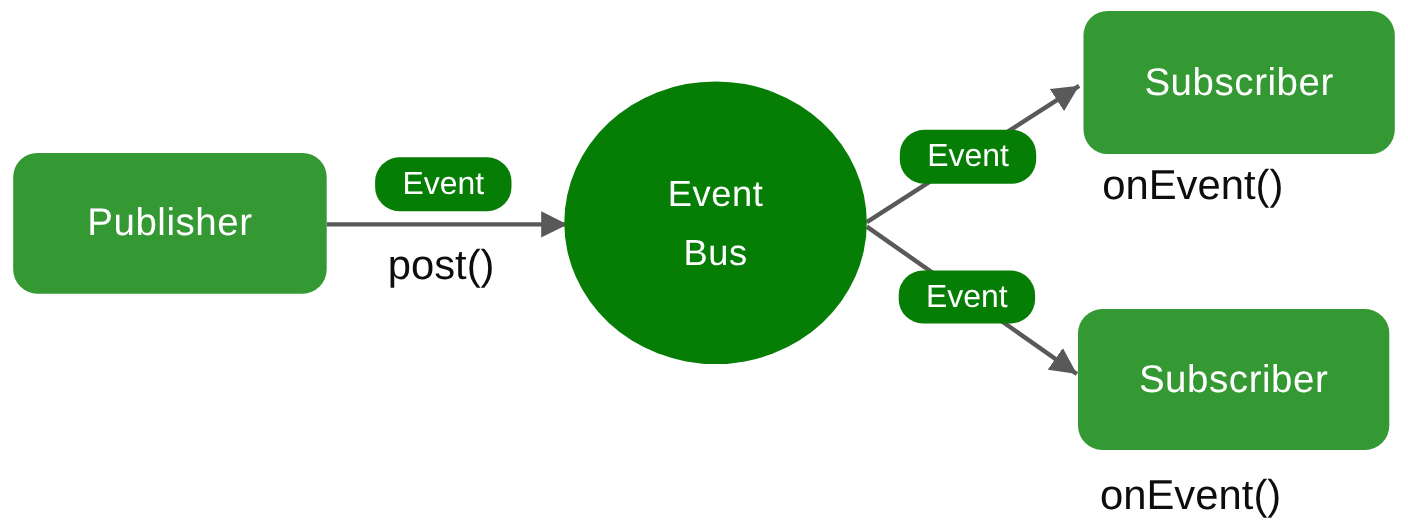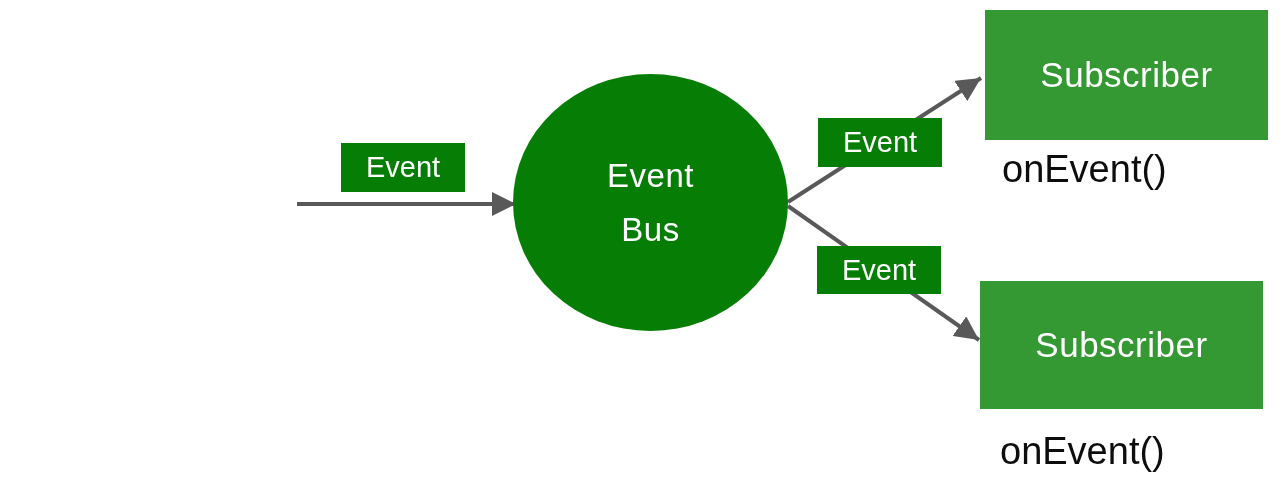--- a/index.html
+++ b/index.html
@@ -7,21 +7,21 @@
     font-family: "Liberation Sans", sans-serif;
     background: #ffffff;
   }
   .canvas {
     position: relative;
     width: 1280px;
     height: 479px;
     background: #ffffff;
     overflow: hidden;
   }
-  .abs { position: absolute; }
+  .abs { position: absolute; border-radius: 22px; }
   .node-box {
     background: #349933;
     color: #ffffff;
     display: flex;
     align-items: center;
     justify-content: center;
     font-size: 35px;
     letter-spacing: 0.5px;
   }
   .badge {
@@ -67,25 +67,29 @@
     <defs>
       <marker id="ah" viewBox="0 0 10 10" refX="10" refY="5" markerWidth="6" markerHeight="6" orient="auto">
         <path d="M0,0 L10,5 L0,10 z" fill="#595959"></path>
       </marker>
     </defs>
     <line x1="297" y1="204" x2="516" y2="204" stroke="#595959" stroke-width="4" marker-end="url(#ah)"></line>
     <line x1="788" y1="202" x2="981" y2="78" stroke="#595959" stroke-width="4" marker-end="url(#ah)"></line>
     <line x1="788" y1="206" x2="979" y2="340" stroke="#595959" stroke-width="4" marker-end="url(#ah)"></line>
   </svg>
 
+  <div class="abs node-box" style="left:12px; top:139px; width:285px; height:128px;">
+    <span>Publisher</span>
+  </div>
 
   <div class="abs badge" style="left:341px; top:143px; width:124px; height:49px;">
     <span>Event</span>
   </div>
 
+  <div class="abs method-label" style="left:323px; top:221px; width:156px; text-align:center;">post()</div>
 
   <div class="abs bus-circle" style="left:513px; top:74px; width:275px; height:257px;">
     <span>Event</span>
     <span>Bus</span>
   </div>
 
   <div class="abs badge" style="left:818px; top:118px; width:124px; height:49px;">
     <span>Event</span>
   </div>
 

